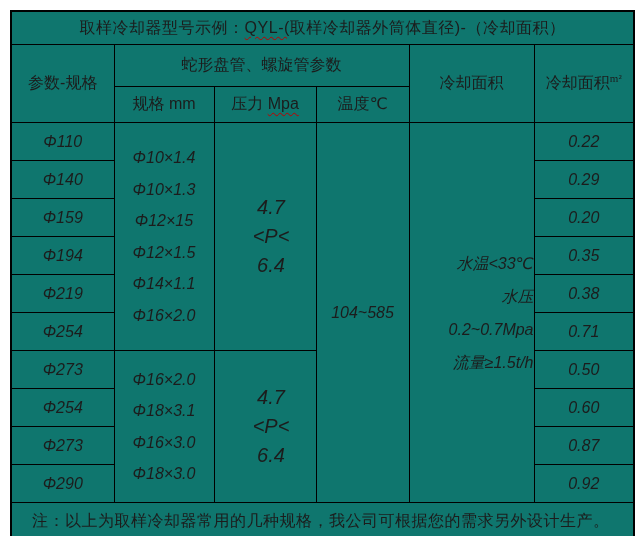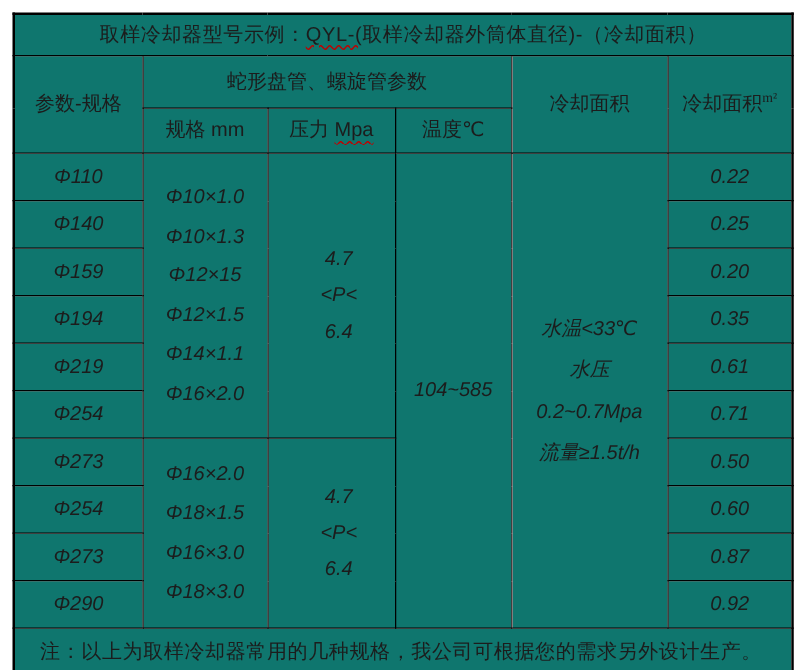--- a/index.html
+++ b/index.html
@@ -54,22 +54,22 @@
     text-decoration-thickness: 1px;
     text-underline-offset: 3px;
   }
   .area-sup {
     font-size: 11px;
     vertical-align: super;
     line-height: 0;
     font-family: Liberation Serif, serif;
   }
   td.spec-group-cell div { line-height: 31.5px; font-size: 16px; }
-  td.pressure-cell div   { line-height: 29px;  font-size: 16px; padding-left: 12px; }
-  td.condition-cell div  { line-height: 33px;  font-size: 16px; }
+  td.pressure-cell div   { line-height: 29px;  font-size: 20px; padding-left: 12px; }
+  td.condition-cell div  { line-height: 33px;  font-size: 16px; text-align: right; }
 </style>
 </head>
 <body>
 
 <div class="page">
   <table class="spec-table">
     <colgroup>
       <col style="width:103px">
       <col style="width:100px">
       <col style="width:102px">
@@ -97,21 +97,21 @@
       <td>规格 mm</td>
       <td>
         <span>压力 </span><span class="squiggle">Mpa</span>
       </td>
       <td>温度℃</td>
     </tr>
 
     <tr class="data-row">
       <td>Φ110</td>
       <td rowspan="6" class="spec-group-cell">
-        <div>Φ10×1.0</div>
+        <div>Φ10×1.4</div>
         <div>Φ10×1.3</div>
         <div>Φ12×15</div>
         <div>Φ12×1.5</div>
         <div>Φ14×1.1</div>
         <div>Φ16×2.0</div>
       </td>
       <td rowspan="6" class="pressure-cell">
         <div>4.7</div>
         <div>&lt;P&lt;</div>
         <div>6.4</div>
@@ -120,44 +120,44 @@
       <td rowspan="10" class="condition-cell">
         <div>水温&lt;33℃</div>
         <div>水压</div>
         <div>0.2~0.7Mpa</div>
         <div>流量≥1.5t/h</div>
       </td>
       <td>0.22</td>
     </tr>
     <tr class="data-row">
       <td>Φ140</td>
-      <td>0.25</td>
+      <td>0.29</td>
     </tr>
     <tr class="data-row">
       <td>Φ159</td>
       <td>0.20</td>
     </tr>
     <tr class="data-row">
       <td>Φ194</td>
       <td>0.35</td>
     </tr>
     <tr class="data-row">
       <td>Φ219</td>
-      <td>0.61</td>
+      <td>0.38</td>
     </tr>
     <tr class="data-row">
       <td>Φ254</td>
       <td>0.71</td>
     </tr>
 
     <tr class="data-row">
       <td>Φ273</td>
       <td rowspan="4" class="spec-group-cell">
         <div>Φ16×2.0</div>
-        <div>Φ18×1.5</div>
+        <div>Φ18×3.1</div>
         <div>Φ16×3.0</div>
         <div>Φ18×3.0</div>
       </td>
       <td rowspan="4" class="pressure-cell">
         <div>4.7</div>
         <div>&lt;P&lt;</div>
         <div>6.4</div>
       </td>
       <td>0.50</td>
     </tr>

